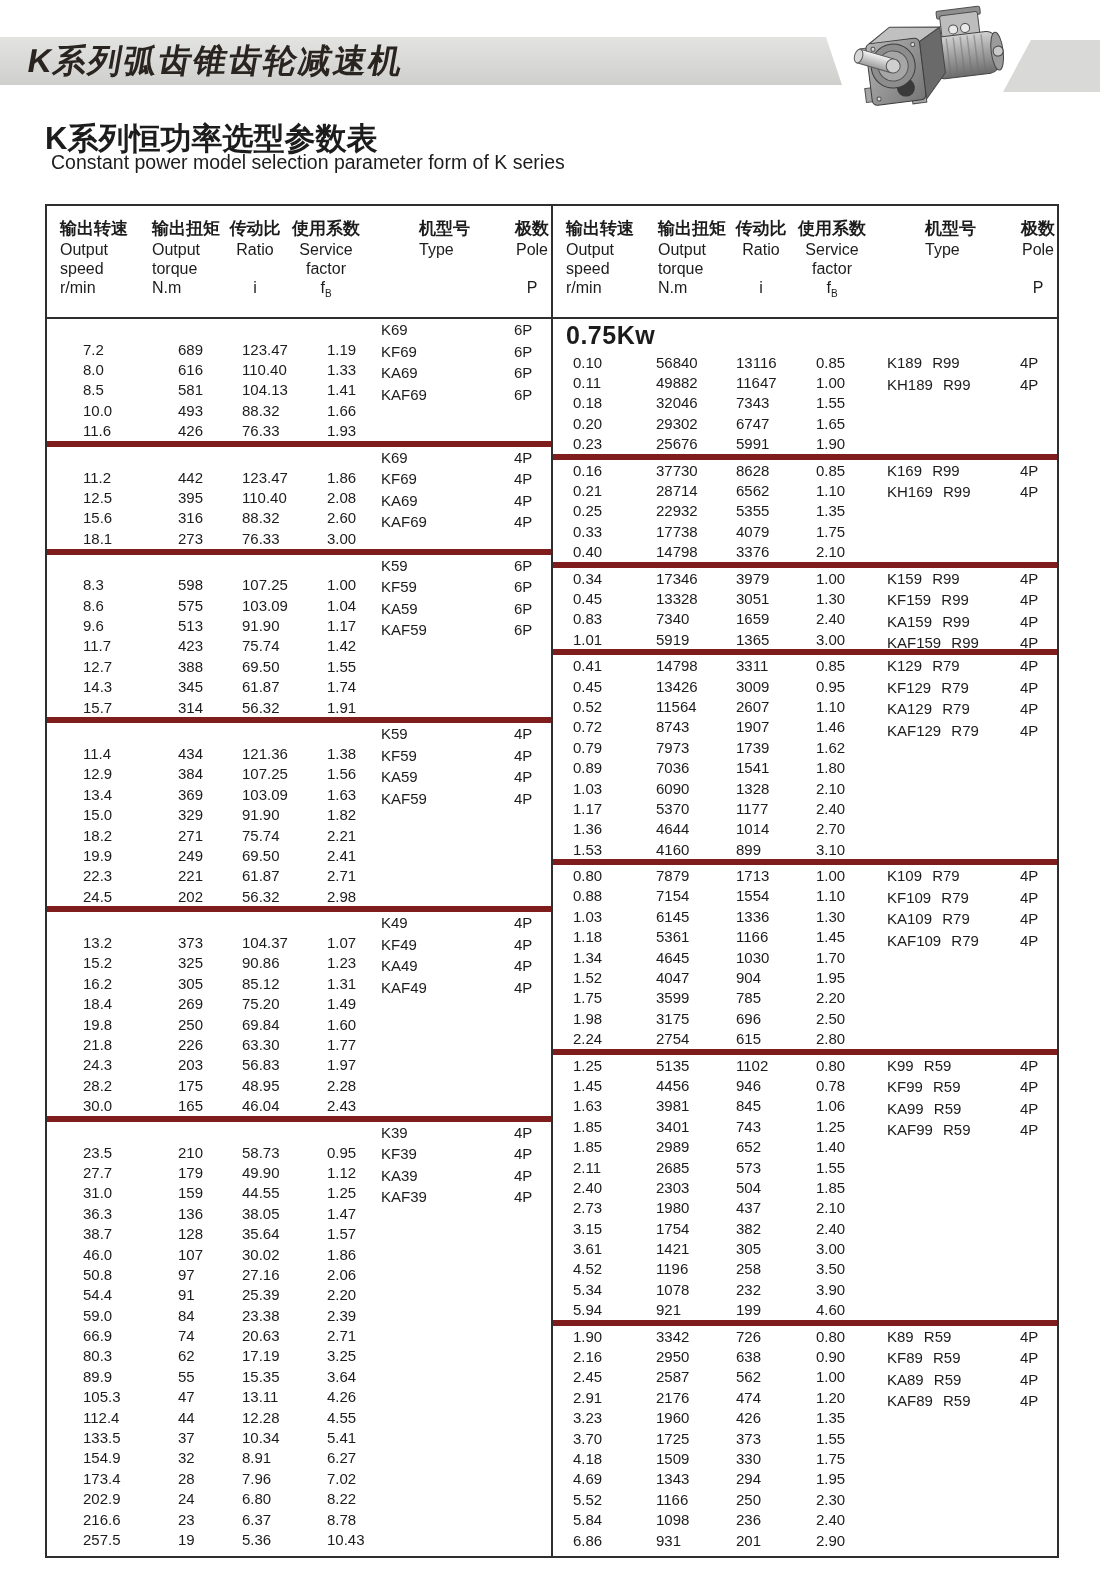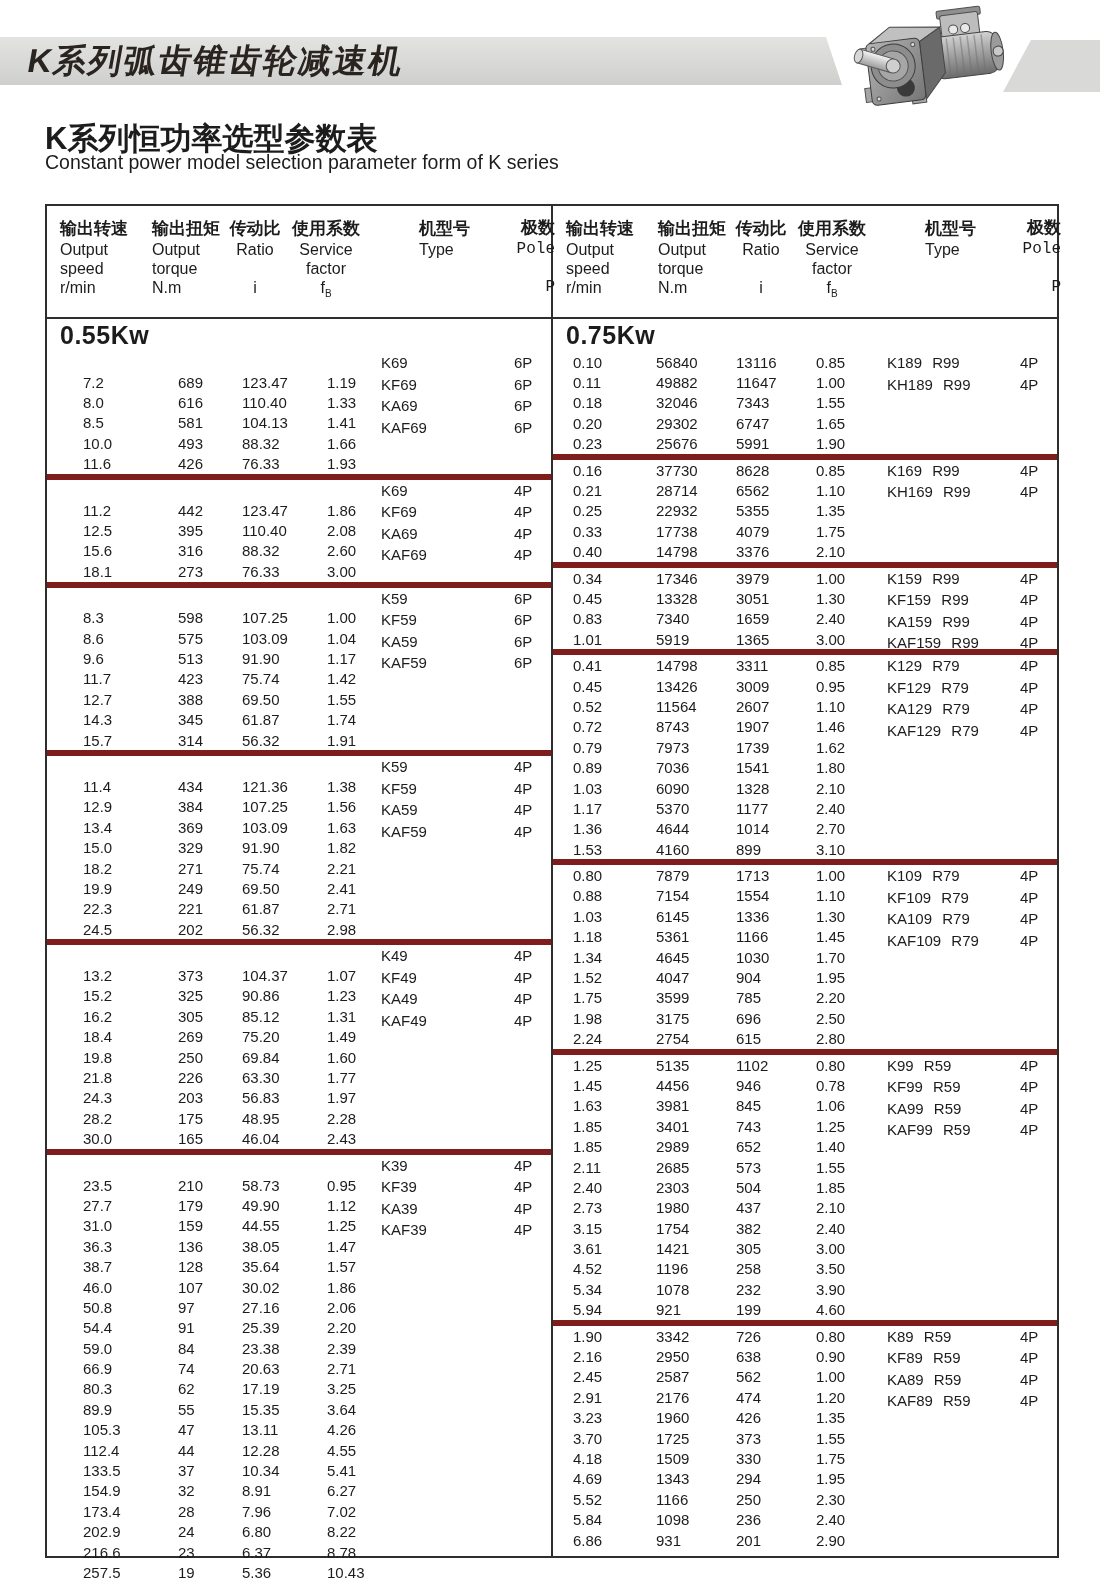--- a/index.html
+++ b/index.html
@@ -19,36 +19,36 @@
     color:#29241f;letter-spacing:2px;transform:skewX(-10deg);transform-origin:0 100%;
     white-space:nowrap;
   }
   .slash{
     position:absolute;top:40px;left:1003px;width:97px;height:52px;background:#d9d9d7;
     clip-path:polygon(28px 0,100% 0,100% 100%,0 100%);
   }
   .machine{position:absolute;left:848px;top:4px;width:172px;height:108px;}
   
   .h-zh{position:absolute;left:45px;top:118px;font-size:31px;font-weight:bold;}
-  .h-en{position:absolute;left:45px;top:151px;font-size:19.5px;}
+  .h-en{position:absolute;left:51px;top:151px;font-size:19.5px;}
   
   .ptable{
     position:absolute;left:45px;top:204px;width:1014px;height:1354px;
     border:2px solid #2e2e2e;box-sizing:border-box;display:flex;background:#fff;
   }
   .half{flex:1 1 50%;min-width:0;display:flex;flex-direction:column;position:relative;}
   .half.lh{border-right:2px solid #2e2e2e;}
   .hdr{position:relative;height:111px;flex:none;border-bottom:2px solid #2e2e2e;}
   .hcell{position:absolute;top:11px;}
   .hc0{left:13px;}
   .hc1{left:105px;}
   .hc2{left:182px;width:52px;text-align:center;}
   .hc3{left:244px;width:70px;text-align:center;}
   .hc4{left:372px;}
-  .hc5{left:462px;width:46px;text-align:right;font-family:Liberation Mono, monospace;}
+  .hc5{left:462px;width:46px;text-align:center;}
   .hzh{display:block;font-size:17px;font-weight:bold;line-height:23px;white-space:nowrap;}
   .hen{display:block;font-size:16px;line-height:19px;min-height:19px;white-space:nowrap;}
   .hen sub{font-size:10px;}
   .section{flex:none;height:33px;box-sizing:border-box;padding:2px 0 0 13px;
     font-size:25px;font-weight:bold;letter-spacing:0.5px;}
   .blocks{flex:1 1 auto;display:flex;flex-direction:column;}
   .block{position:relative;flex:none;}
   .block.sep{border-top:6px solid #7f1d1d;}
   .rows{display:grid;grid-auto-rows:20.4px;align-items:center;font-size:15px;}
   .lh .rows{grid-template-columns:95px 64px 85px 80px;padding-left:36px;margin-top:20px;}
@@ -146,21 +146,20 @@
           <span class="hzh">机型号</span>
           <span class="hen">Type</span>
         </div>
         <div class="hcell hc5">
           <span class="hzh">极数</span>
           <span class="hen">Pole</span>
           <span class="hen">&nbsp;</span>
           <span class="hen">P</span>
         </div>
       </div>
-      <div class="section">0.55Kw</div>
       <div class="blocks">
         <div class="block">
           <div class="rows">
             <span class="cell">7.2</span>
             <span class="cell">689</span>
             <span class="cell">123.47</span>
             <span class="cell">1.19</span>
             <span class="cell">8.0</span>
             <span class="cell">616</span>
             <span class="cell">110.40</span>

